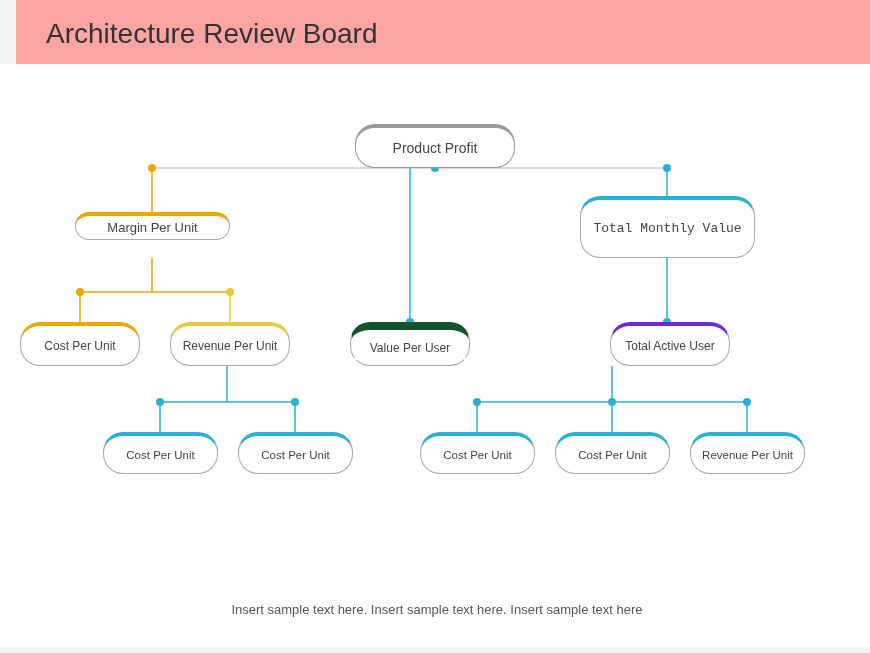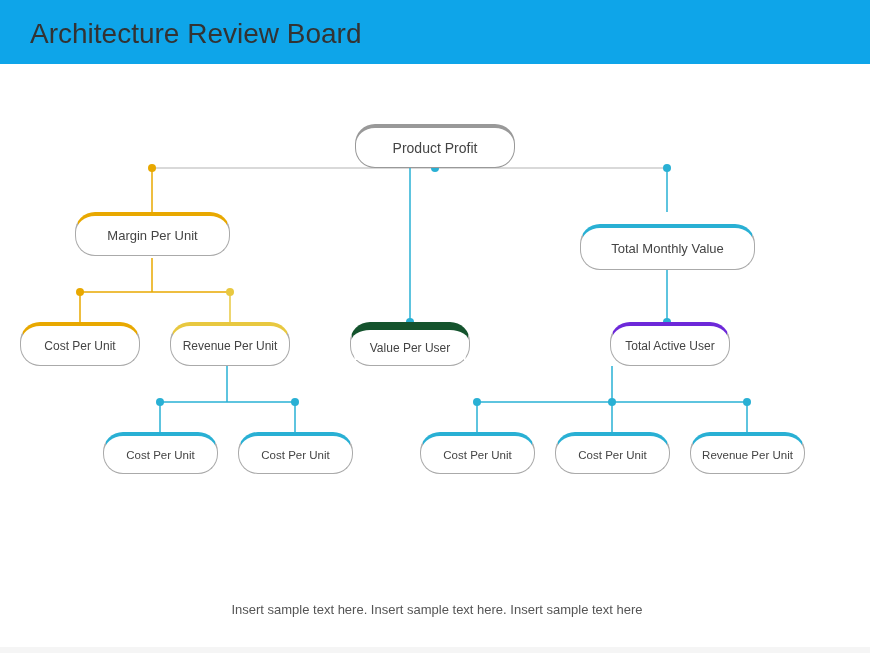--- a/index.html
+++ b/index.html
@@ -5,23 +5,24 @@
     * { box-sizing: border-box; margin: 0; padding: 0; }
     body {
       width: 870px;
       height: 653px;
       background: #f5f5f5;
       font-family: 'Segoe UI', Arial, sans-serif;
       overflow: hidden;
     }
 
     .header-bar {
-      background: #0ea5e9;
+      background: #fca5a5;
       padding: 18px 30px 14px 30px;
       margin-bottom: 0;
+      margin-left: 16px;
     }
 
     .header-title {
       font-size: 28px;
       color: #333;
       font-weight: 400;
     }
 
     .main-content {
       background: #fff;
@@ -60,34 +61,35 @@
       height: 44px;
       left: 355px;
       top: 60px;
       border-color: #999;
       border-top: 4px solid #999;
       font-size: 14px;
     }
 
     .node.level1-left {
       width: 155px;
-      height: 44px;
+      height: 28px;
       left: 75px;
       top: 148px;
       border-color: #aaa;
       border-top: 4px solid #e8a800;
     }
 
     .node.level1-right {
       width: 175px;
-      height: 46px;
+      height: 62px;
       left: 580px;
-      top: 160px;
-      border-color: #aaa;
-      border-top: 4px solid #29b0d4;
+      top: 132px;
+      border-color: #aaa;
+      border-top: 4px solid #29b0d4;
+      font-family: Liberation Mono, monospace;
     }
 
     
     .node.l2 {
       width: 120px;
       height: 44px;
       border-color: #aaa;
       font-size: 12px;
     }
 

